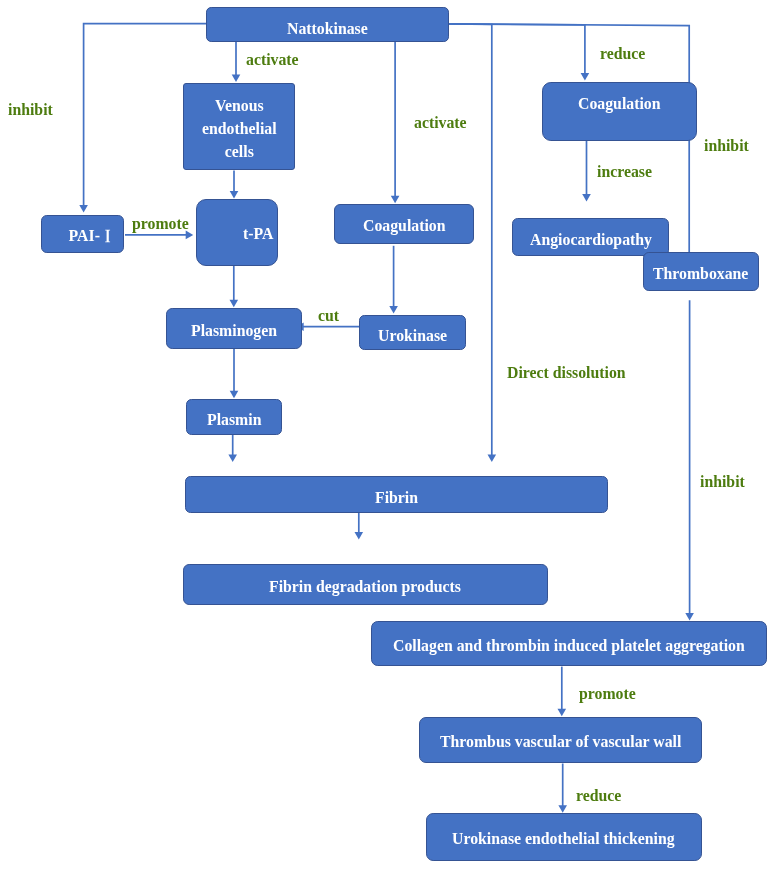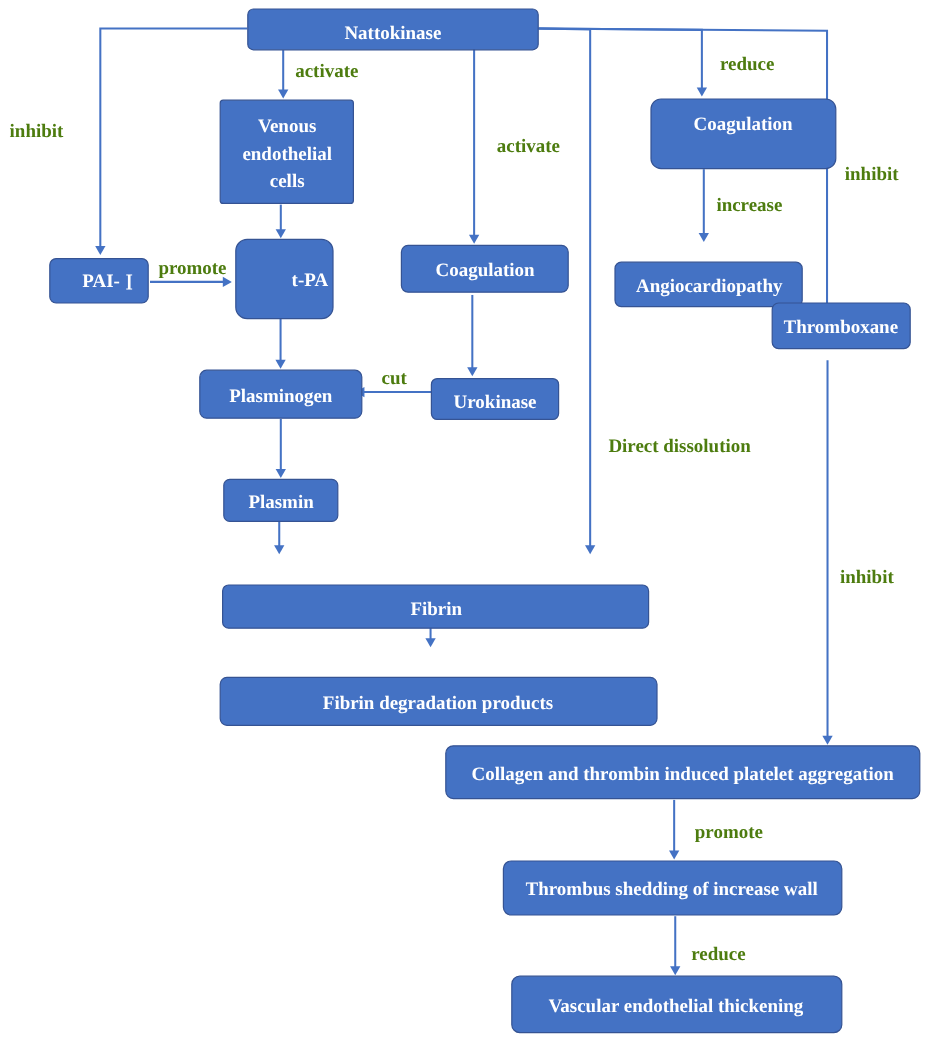--- a/index.html
+++ b/index.html
@@ -131,34 +131,34 @@
     </div>
     <div class="node" style="left: 166px; top: 307.8px; width: 136px; height: 41.5px; border-radius: 6.22px;">
       <span class="node-text" style="transform: translate(0px, 3.2px);">Plasminogen</span>
     </div>
     <div class="node" style="left: 359.3px; top: 314.7px; width: 106.5px; height: 35.5px; border-radius: 5.33px;">
       <span class="node-text" style="transform: translate(0px, 3.6px);">Urokinase</span>
     </div>
     <div class="node" style="left: 186.1px; top: 398.8px; width: 95.9px; height: 36.3px; border-radius: 5.44px;">
       <span class="node-text" style="transform: translate(0px, 2.6px);">Plasmin</span>
     </div>
-    <div class="node" style="left: 185.1px; top: 487px; width: 356px; height: 36.7px; border-radius: 5.5px;">
+    <div class="node" style="left: 185.1px; top: 476px; width: 423px; height: 36.7px; border-radius: 5.5px;">
       <span class="node-text" style="transform: translate(0px, 3.7px);">Fibrin</span>
     </div>
     <div class="node" style="left: 182.9px; top: 539.9px; width: 364.9px; height: 41px; border-radius: 6.15px; margin-top: 24px;">
       <span class="node-text" style="transform: translate(0px, 2.8px);">Fibrin degradation products</span>
     </div>
     <div class="node" style="left: 371.2px; top: 621.1px; width: 395.6px; height: 45.2px; border-radius: 6.78px;">
       <span class="node-text" style="transform: translate(0px, 2.8px);">Collagen and thrombin induced platelet aggregation</span>
     </div>
     <div class="node" style="left: 418.5px; top: 716.9px; width: 283.4px; height: 46.6px; border-radius: 6.99px;">
-      <span class="node-text" style="transform: translate(0px, 2px);">Thrombus shedding of increase wall</span>
+      <span class="node-text" style="transform: translate(0px, 2px);">Thrombus vascular of vascular wall</span>
     </div>
     <div class="node" style="left: 425.6px; top: 813.4px; width: 276.1px; height: 47.6px; border-radius: 7.14px;">
-      <span class="node-text" style="transform: translate(0px, 2px);">Vascular endothelial thickening</span>
+      <span class="node-text" style="transform: translate(0px, 2px);">Urokinase endothelial thickening</span>
     </div>
   </div>
 
   <div id="labels">
     <div class="elabel" style="left: 7.8px; top: 101.64px;">inhibit</div>
     <div class="elabel" style="left: 245.7px; top: 51.74px;">activate</div>
     <div class="elabel" style="left: 599.8px; top: 45.84px;">reduce</div>
     <div class="elabel" style="left: 414.2px; top: 114.84px;">activate</div>
     <div class="elabel" style="left: 704.3px; top: 138.44px;">inhibit</div>
     <div class="elabel" style="left: 597.4px; top: 163.54px;">increase</div>

